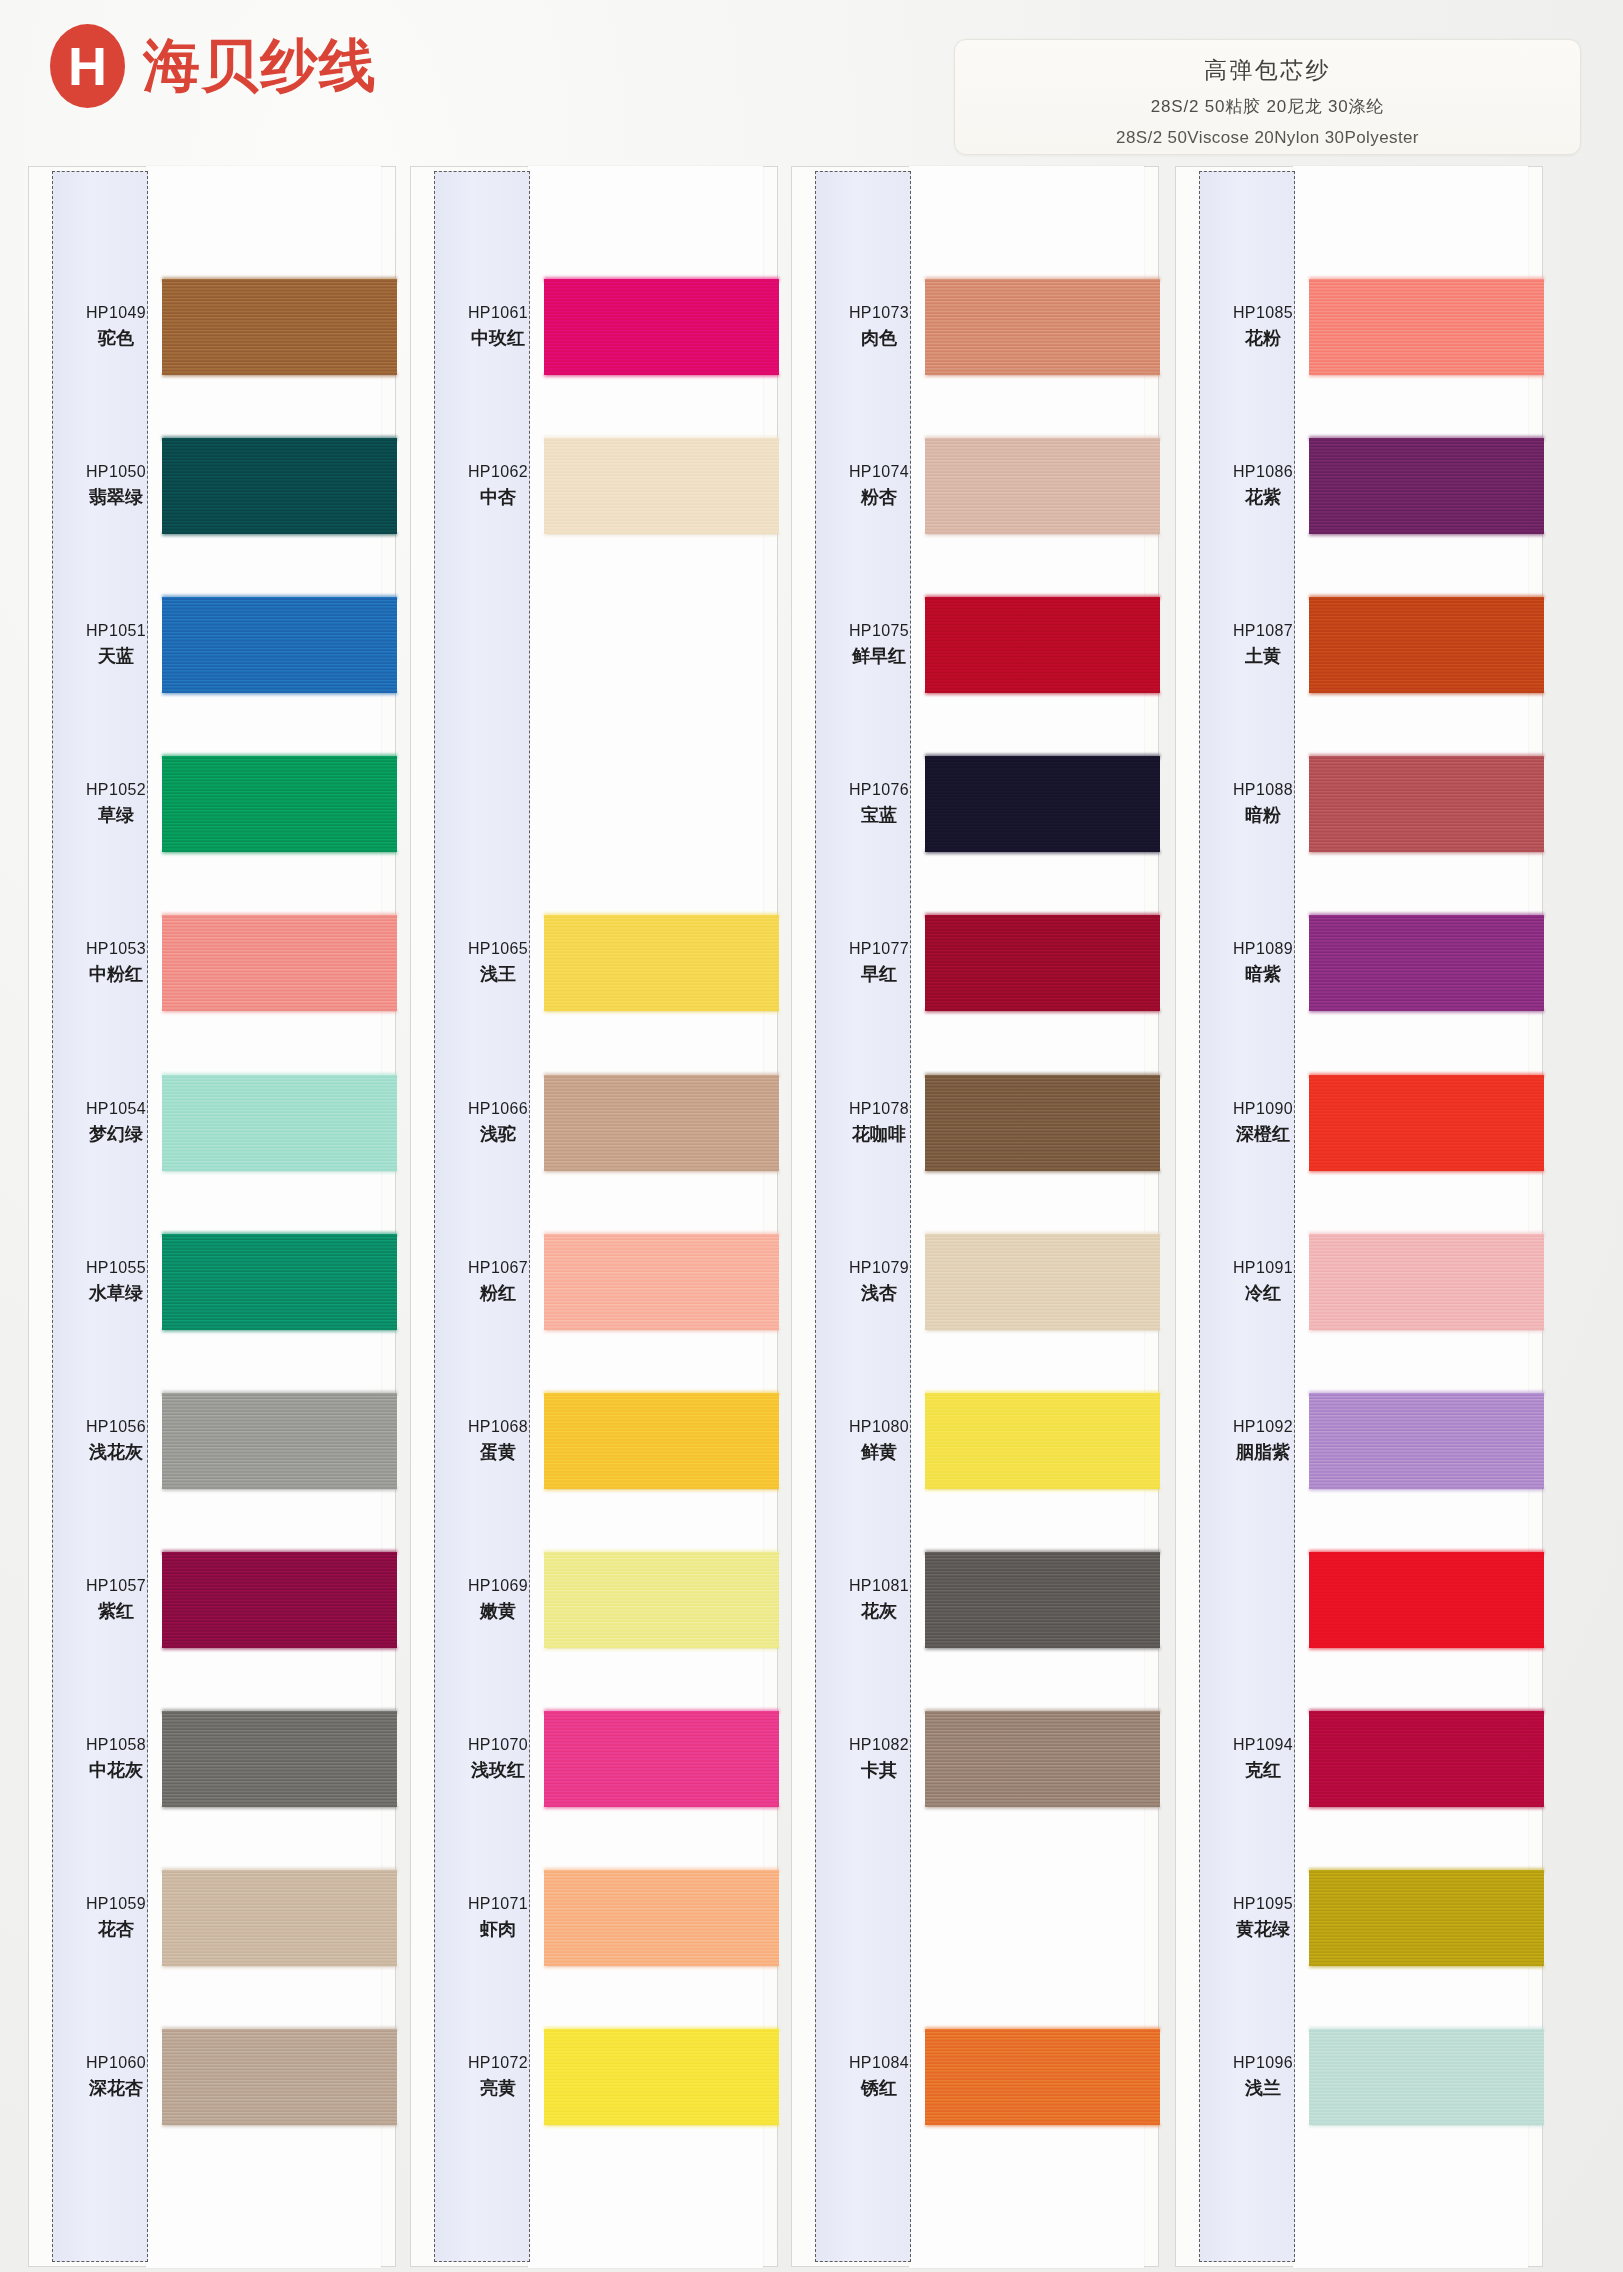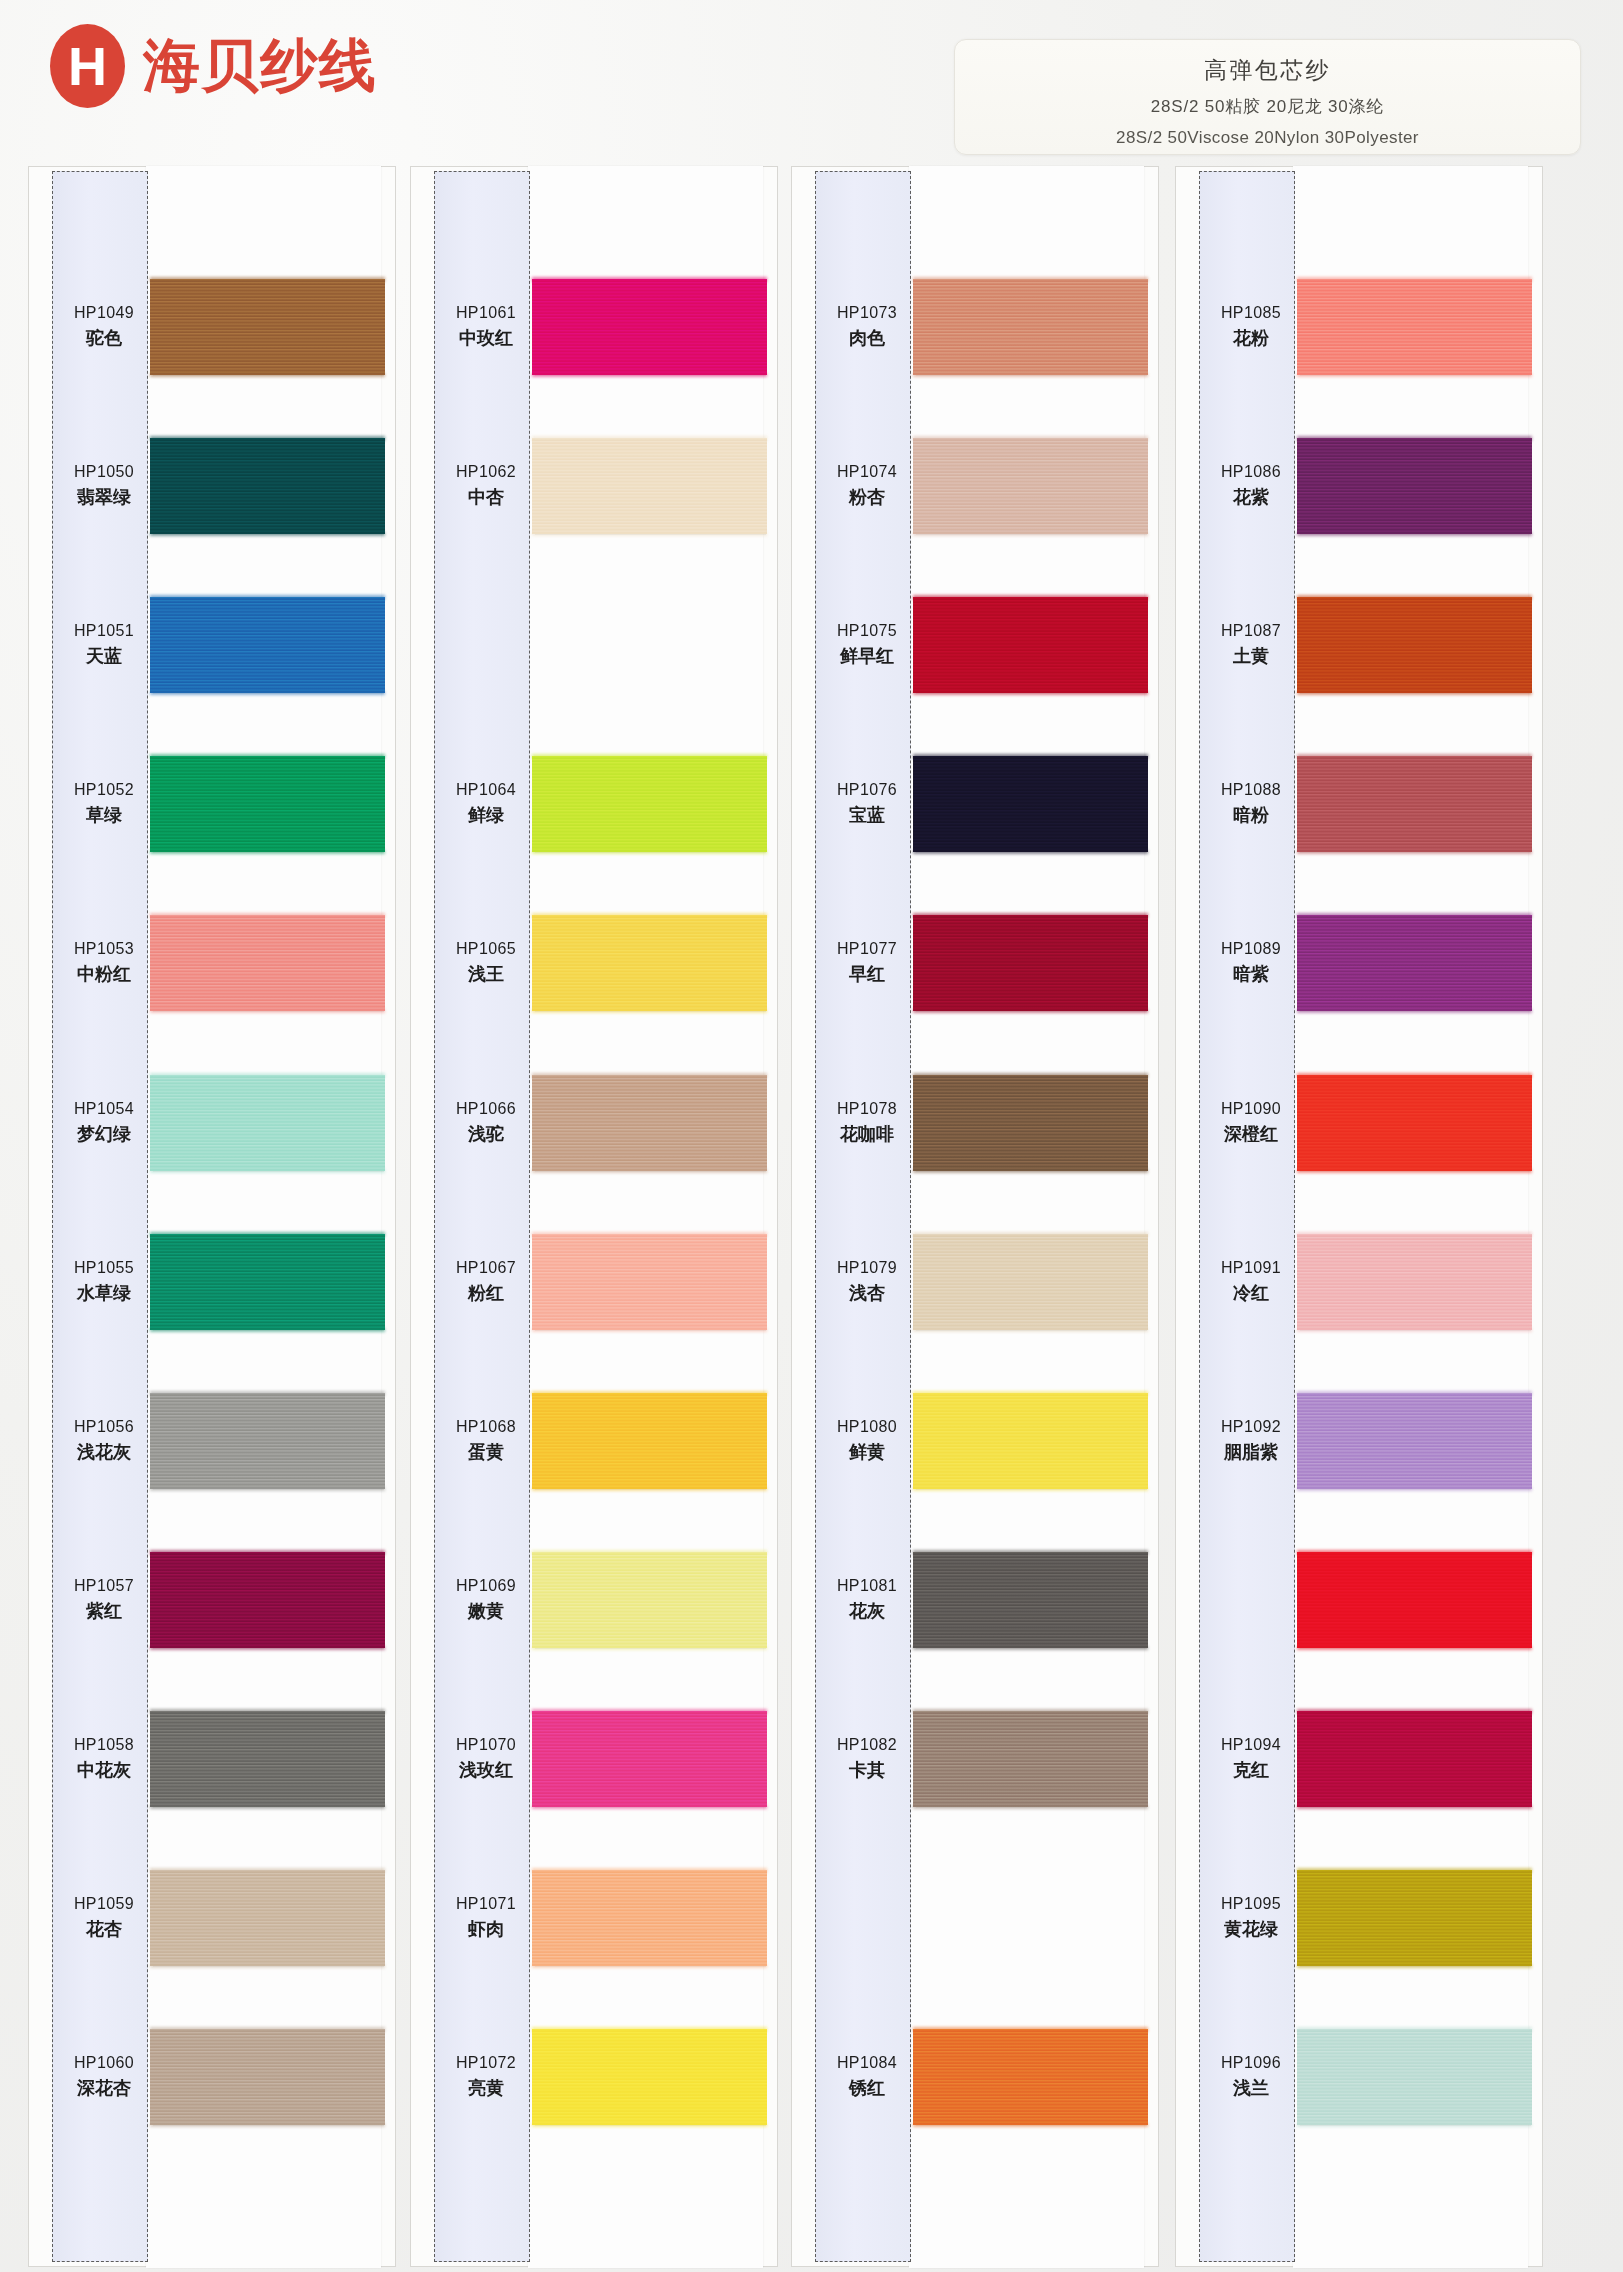--- a/index.html
+++ b/index.html
@@ -70,21 +70,21 @@
     border:1.6px dashed #5c5c5c;
     box-sizing:border-box;
   }
   .swatch-card{
     position:absolute;left:118px;top:0px;width:235px;height:2102px;
     background:#fdfdfd;
     box-shadow:0.8px 0 1.6px rgba(0,0,0,0.06), -0.8px 0 1.6px rgba(0,0,0,0.04);
   }
   
   .row{
-    position:absolute;left:4px;width:369px;height:159px;
+    position:absolute;left:16px;width:369px;height:159px;
   }
   .row-label{
     position:absolute;left:24px;width:96px;height:159px;
     display:flex;flex-direction:column;align-items:center;justify-content:center;
     color:#1e1e1e;
     text-align:center;
     line-height:1.25;
     z-index:4;
   }
   .row-code{font-size:16px;letter-spacing:0.4px;font-weight:500;}
@@ -266,29 +266,20 @@
         </div>
         <div class="row" style="top: 240px;">
           <div class="yarn" style="background: rgb(240, 224, 198);">
             <div class="yarn-fuzz" style="background: rgb(240, 224, 198);"></div>
           </div>
           <div class="row-label">
             <div class="row-code">HP1062</div>
             <div class="row-name">中杏</div>
           </div>
         </div>
-        <div class="row" style="top: 558px;">
-          <div class="yarn" style="background: rgb(200, 232, 50);">
-            <div class="yarn-fuzz" style="background: rgb(200, 232, 50);"></div>
-          </div>
-          <div class="row-label">
-            <div class="row-code">HP1064</div>
-            <div class="row-name">鲜绿</div>
-          </div>
-        </div>
         <div class="row" style="top: 717px;">
           <div class="yarn" style="background: rgb(245, 216, 80);">
             <div class="yarn-fuzz" style="background: rgb(245, 216, 80);"></div>
           </div>
           <div class="row-label">
             <div class="row-code">HP1065</div>
             <div class="row-name">浅王</div>
           </div>
         </div>
         <div class="row" style="top: 877px;">

